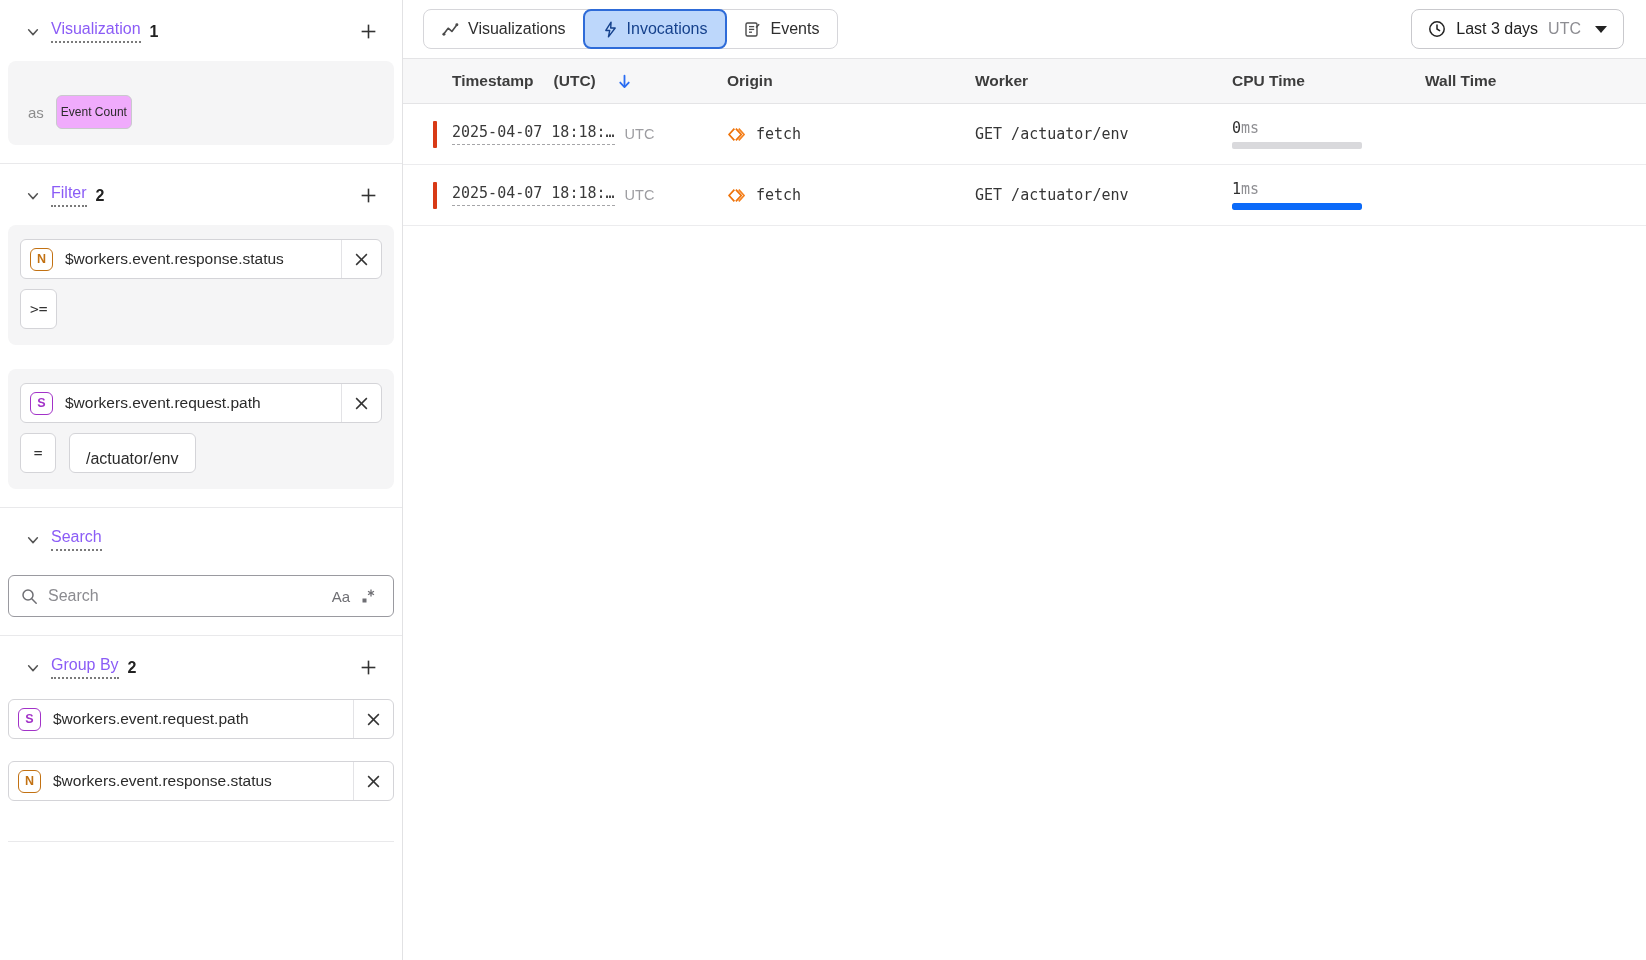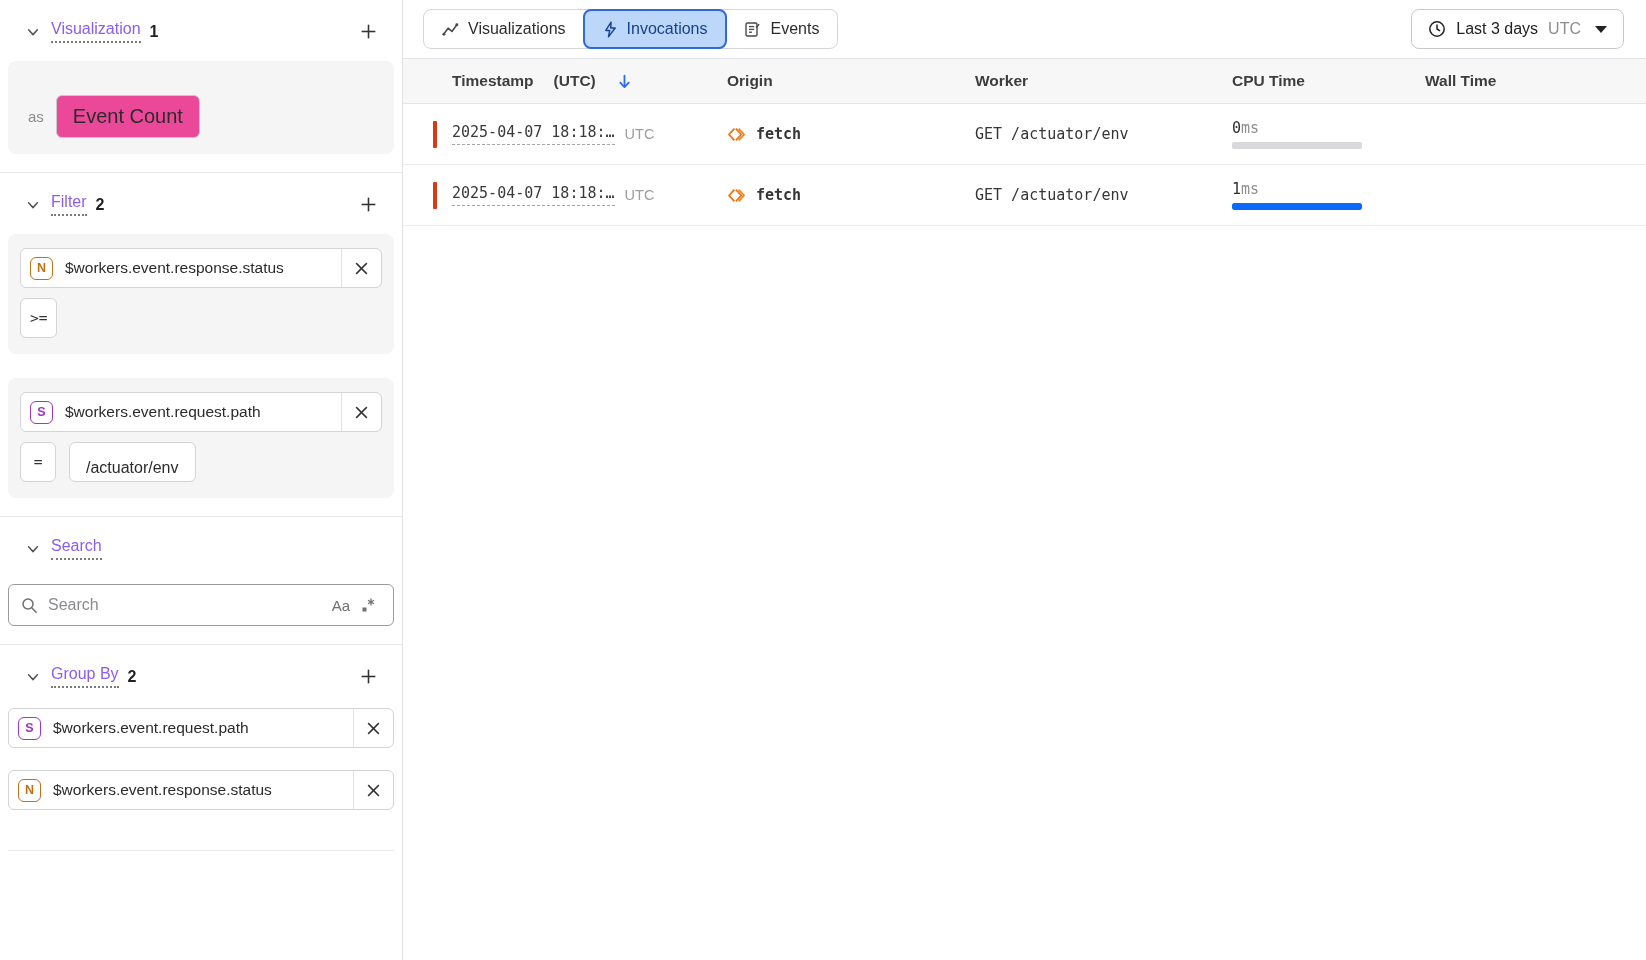--- a/index.html
+++ b/index.html
@@ -31,22 +31,22 @@
   .icon-btn { margin-left:auto; background:none; border:none; cursor:pointer; color:#333; display:flex; align-items:center; justify-content:center; padding:2px; }
 
   .card { background:#f5f5f6; border-radius:8px; margin-top:12px; padding:14px 12px 16px; }
   .card-row1 { display:flex; align-items:center; padding:4px 6px 4px 8px; }
   .metric-name { font-size:16px; font-weight:700; color:#2e2e2e; }
   .at-btn { margin-left:auto; background:none; border:none; cursor:pointer; font-size:17px; color:#666; padding:0 6px; }
   .x-btn { background:none; border:none; cursor:pointer; color:#444; padding:0 6px; margin-left:14px; display:flex; align-items:center; }
   .as-row { display:flex; align-items:center; margin-top:20px; padding-left:8px; }
   .as-label { font-size:15px; color:#8d8d8d; }
   .alias-btn {
-    margin-left:12px; background:#ec4899; border:1px solid #c9c9cd; border-radius:6px;
-    padding:9px 16px; font-size:20px; color:#2b2b2b; font-family:inherit; cursor:pointer;
+    margin-left:12px; background:#f0abfc; border:1px solid #c9c9cd; border-radius:6px;
+    padding:9px 4px; font-size:12px; color:#2b2b2b; font-family:inherit; cursor:pointer;
   }
 
   .field-row {
     background:#fff; border:1px solid #d4d4d8; border-radius:6px; height:40px;
     display:flex; align-items:center; overflow:hidden;
   }
   .badge {
     width:23px; height:23px; margin-left:9px; border-radius:6px; border:1.5px solid currentColor;
     display:flex; align-items:center; justify-content:center;
     font-size:12.5px; font-weight:700; flex:0 0 auto; background:#fff;
@@ -116,21 +116,21 @@
   .th { font-size:15.5px; font-weight:700; color:#3d3d3d; display:flex; align-items:center; gap:20px; }
   .th.ts { padding-left:19px; }
   .trow { height:61px; border-bottom:1px solid #ececee; background:#fff; }
   .ts-cell { display:flex; align-items:center; }
   .err-bar { width:4px; height:27px; border-radius:1px; background:#d83a16; flex:0 0 auto; }
   .ts-text {
     margin-left:15px; font-size:15px; color:#3a3a3a;
     border-bottom:1px dashed #a5a5a8; padding-bottom:3px; cursor:pointer;
   }
   .ts-tz { margin-left:10px; font-size:14.5px; color:#9d9da1; }
-  .origin-cell { display:flex; align-items:center; gap:10px;font-weight:bold; }
+  .origin-cell { display:flex; align-items:center; gap:10px; }
   .origin-text, .worker-text { font-size:15px; color:#353535; }
   .metric-cell { display:flex; flex-direction:column; }
   .metric-num { font-size:15px; color:#2f2f2f; }
   .metric-num .unit { color:#8f8f93; }
   .bar-track { margin-top:5px; width:130px; height:7px; border-radius:2px; background:#d9d9dc; overflow:hidden; }
   .bar-fill { height:100%; background:#0b6af9; border-radius:2px; }
 
   svg { display:block; }
 </style>
 </head>

